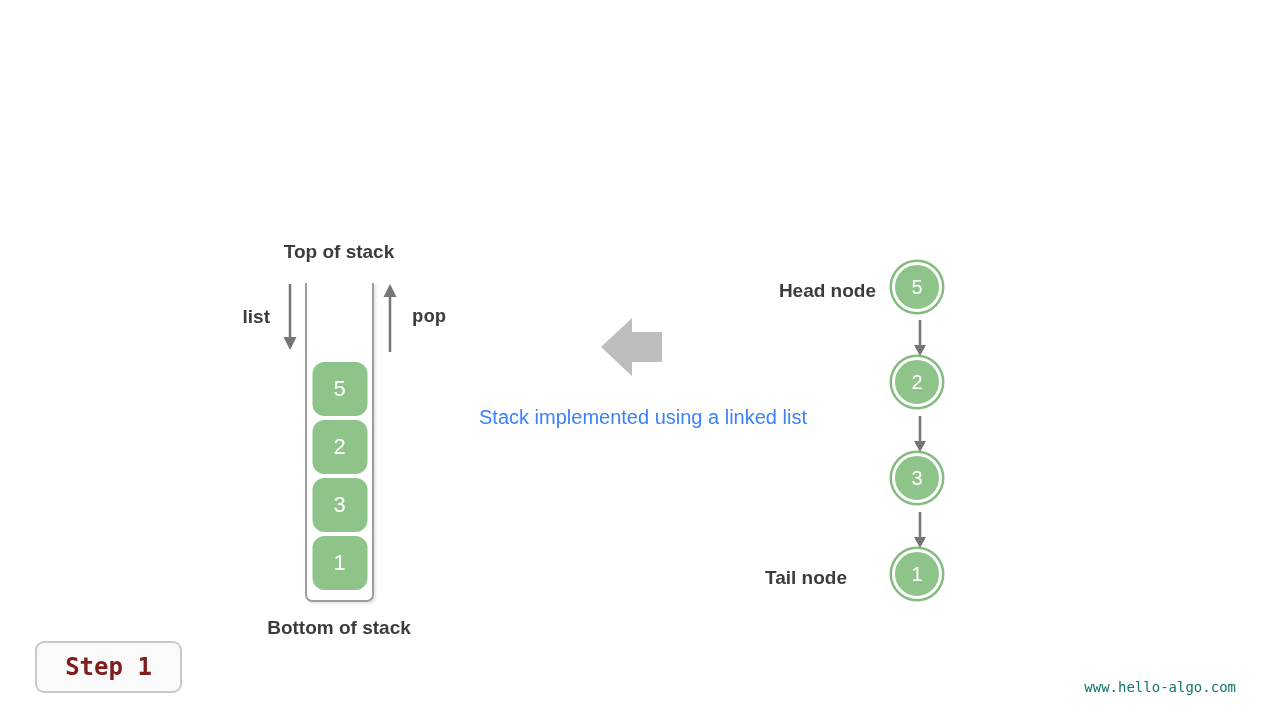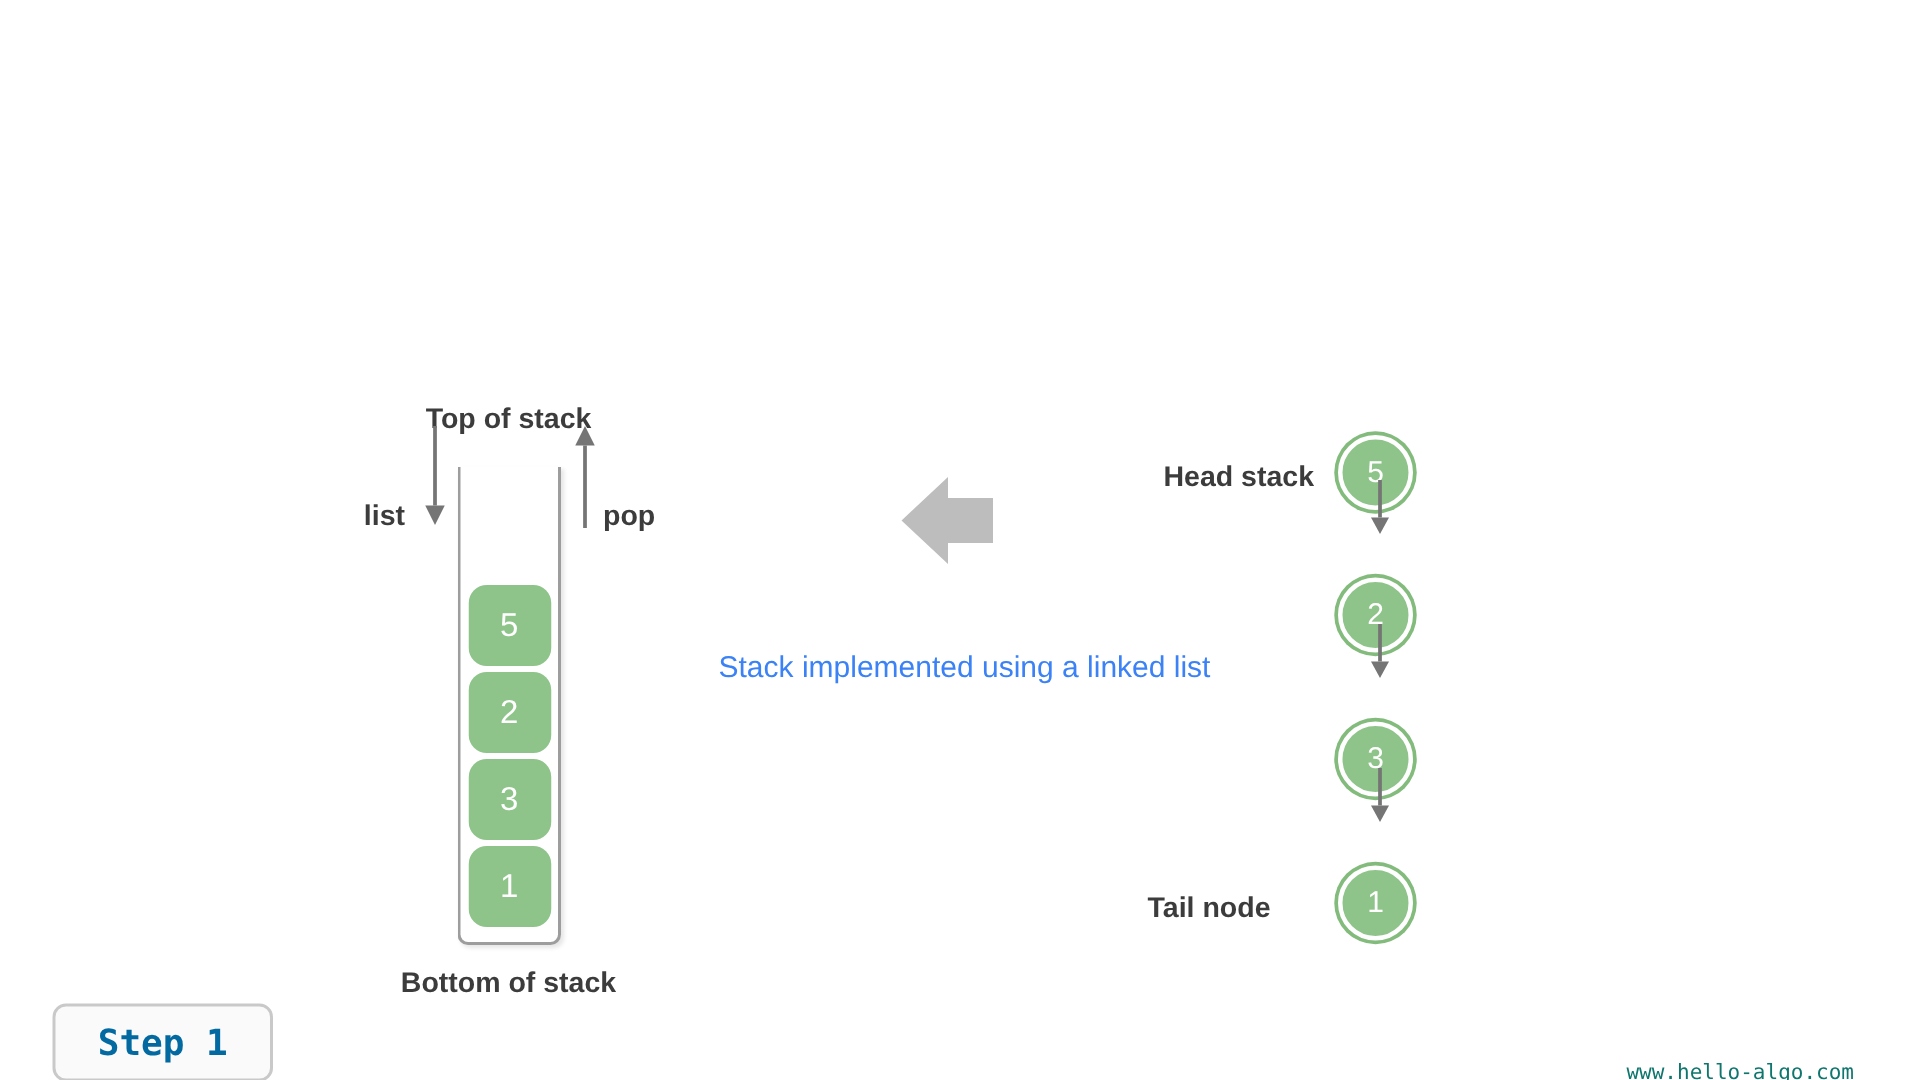--- a/index.html
+++ b/index.html
@@ -1,19 +1,19 @@
 <!DOCTYPE html>
 <html><head>
 <meta charset="utf-8">
 <style>
   * { margin: 0; padding: 0; box-sizing: border-box; }
   html, body { width: 1280px; height: 720px; background: #ffffff; overflow: hidden; }
   body { font-family: "Liberation Sans", sans-serif; position: relative; }
 
-  .abs { position: absolute; margin-top: 28px; }
+  .abs { position: absolute; }
 
   
   .bold-label {
     font-weight: bold;
     font-size: 19px;
     color: #3c3c3c;
   }
   .caption {
     font-size: 20px;
     color: #3b82f6;
@@ -64,21 +64,21 @@
   .step-badge {
     left: 35px; top: 641px;
     width: 147px; height: 52px;
     border: 2px solid #c9c9c9;
     border-radius: 9px;
     background: #fafafa;
     display: flex; align-items: center; justify-content: center;
     font-family: "DejaVu Sans Mono", monospace;
     font-weight: bold;
     font-size: 24px;
-    color: #0369a1;
+    color: #7f1d1d;
   }
 
   .watermark {
     right: 44px; top: 679px;
     font-family: "DejaVu Sans Mono", monospace;
     font-size: 14px;
     color: #0f766e;
   }
 
   svg.overlay { position: absolute; left: 0; top: 0; pointer-events: none; }
@@ -90,27 +90,27 @@
 
 <div class="abs stack-container">
   <div class="stack-item">5</div>
   <div class="stack-item">2</div>
   <div class="stack-item">3</div>
   <div class="stack-item">1</div>
 </div>
 
 <div class="abs bold-label" style="left:205px; top:306px; width:65px; text-align:right;">list</div>
 
-<div class="abs bold-label" style="left:402px; top:306px; width:65px; text-align:left;">pop</div>
+<div class="abs bold-label" style="left:412px; top:306px; width:65px; text-align:left;font-family:Liberation Mono, monospace;">pop</div>
 
 <div class="abs bold-label" style="left:239px; top:617px; width:200px; text-align:center;">Bottom of stack</div>
 
 <div class="abs caption" style="left:343px; top:406px; width:600px;">Stack implemented using a linked list</div>
 
-<div class="abs bold-label" style="left:736px; top:280px; width:140px; text-align:right;">Head stack</div>
+<div class="abs bold-label" style="left:736px; top:280px; width:140px; text-align:right;">Head node</div>
 
 <div class="abs bold-label" style="left:736px; top:567px; width:140px; text-align:center;">Tail node</div>
 
 <div class="abs ll-node" style="left:892px; top:262px;">5</div>
 <div class="abs ll-node" style="left:892px; top:357px;">2</div>
 <div class="abs ll-node" style="left:892px; top:453px;">3</div>
 <div class="abs ll-node" style="left:892px; top:549px;">1</div>
 
 <svg class="overlay" width="1280" height="720" viewBox="0 0 1280 720">
 

